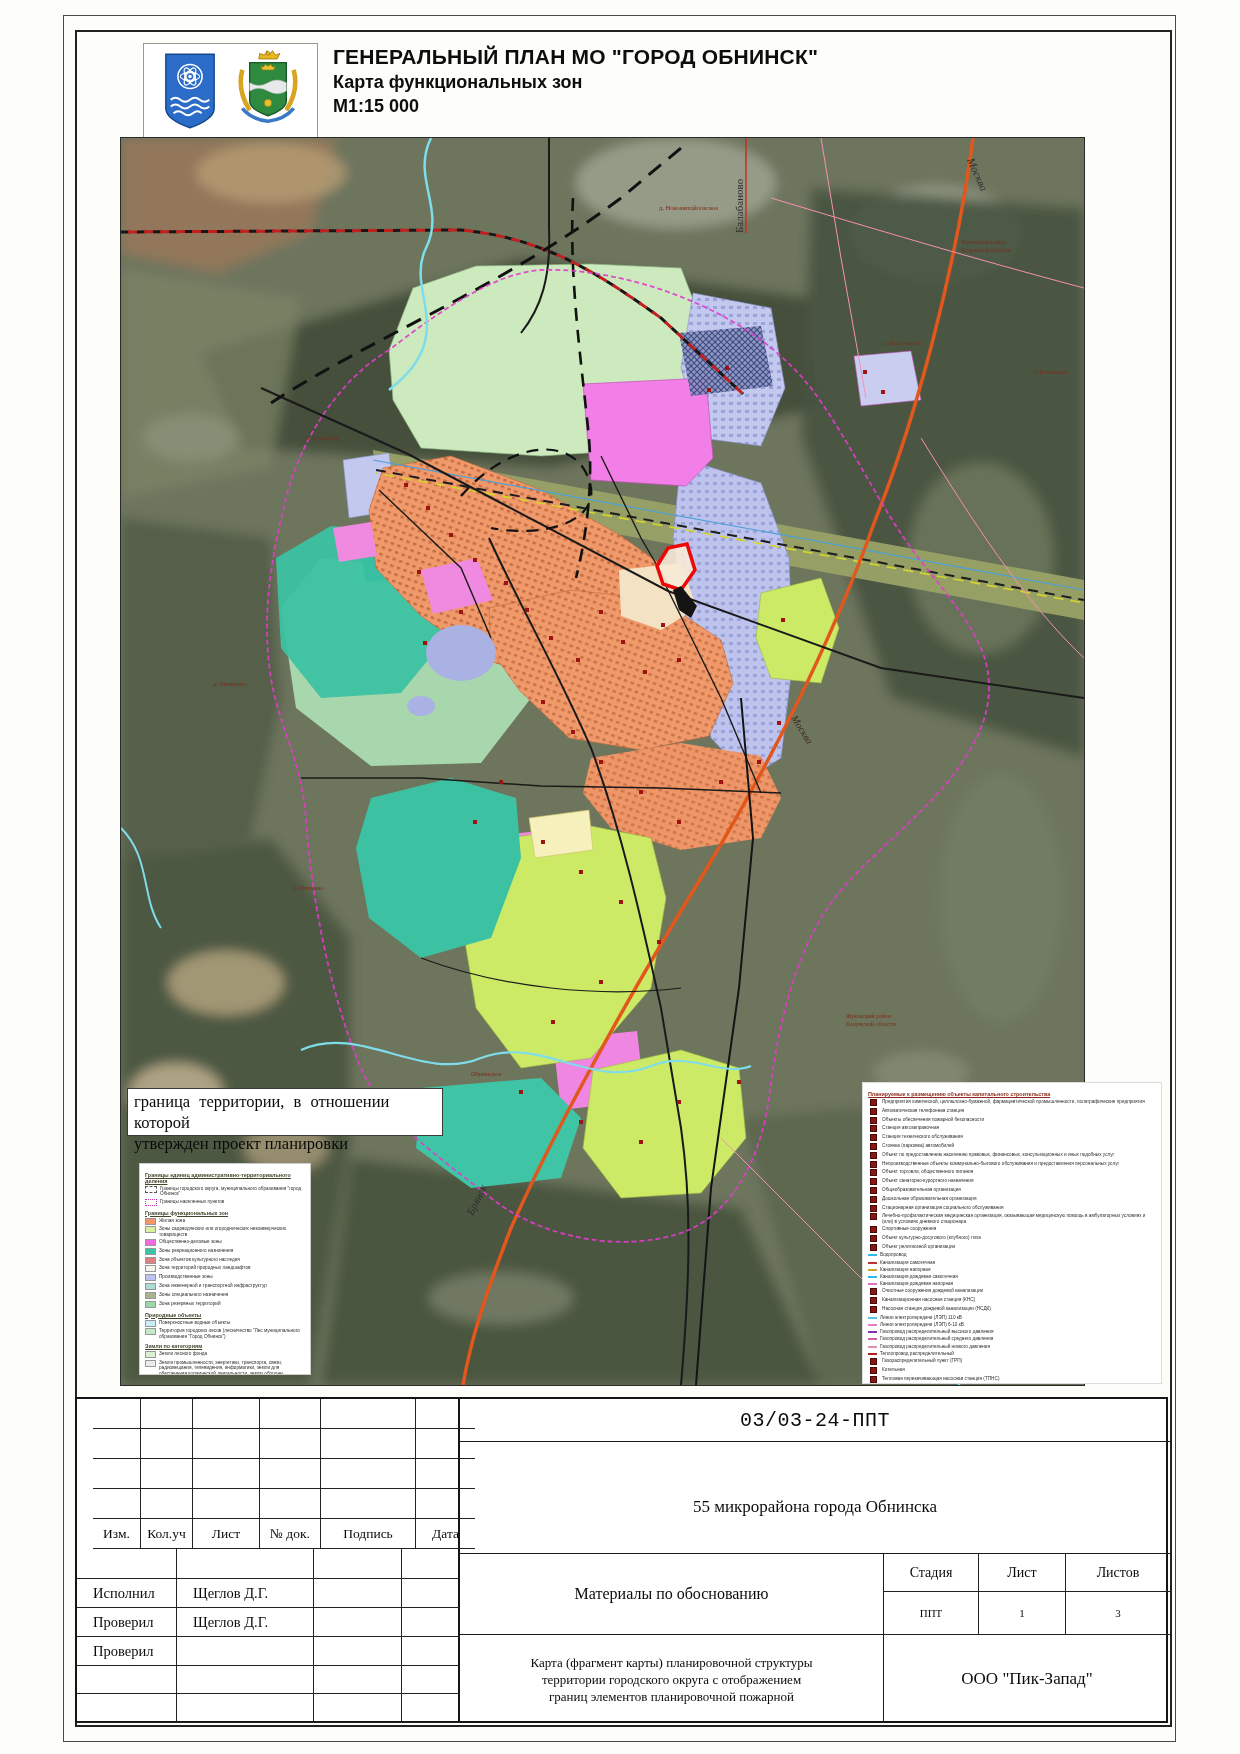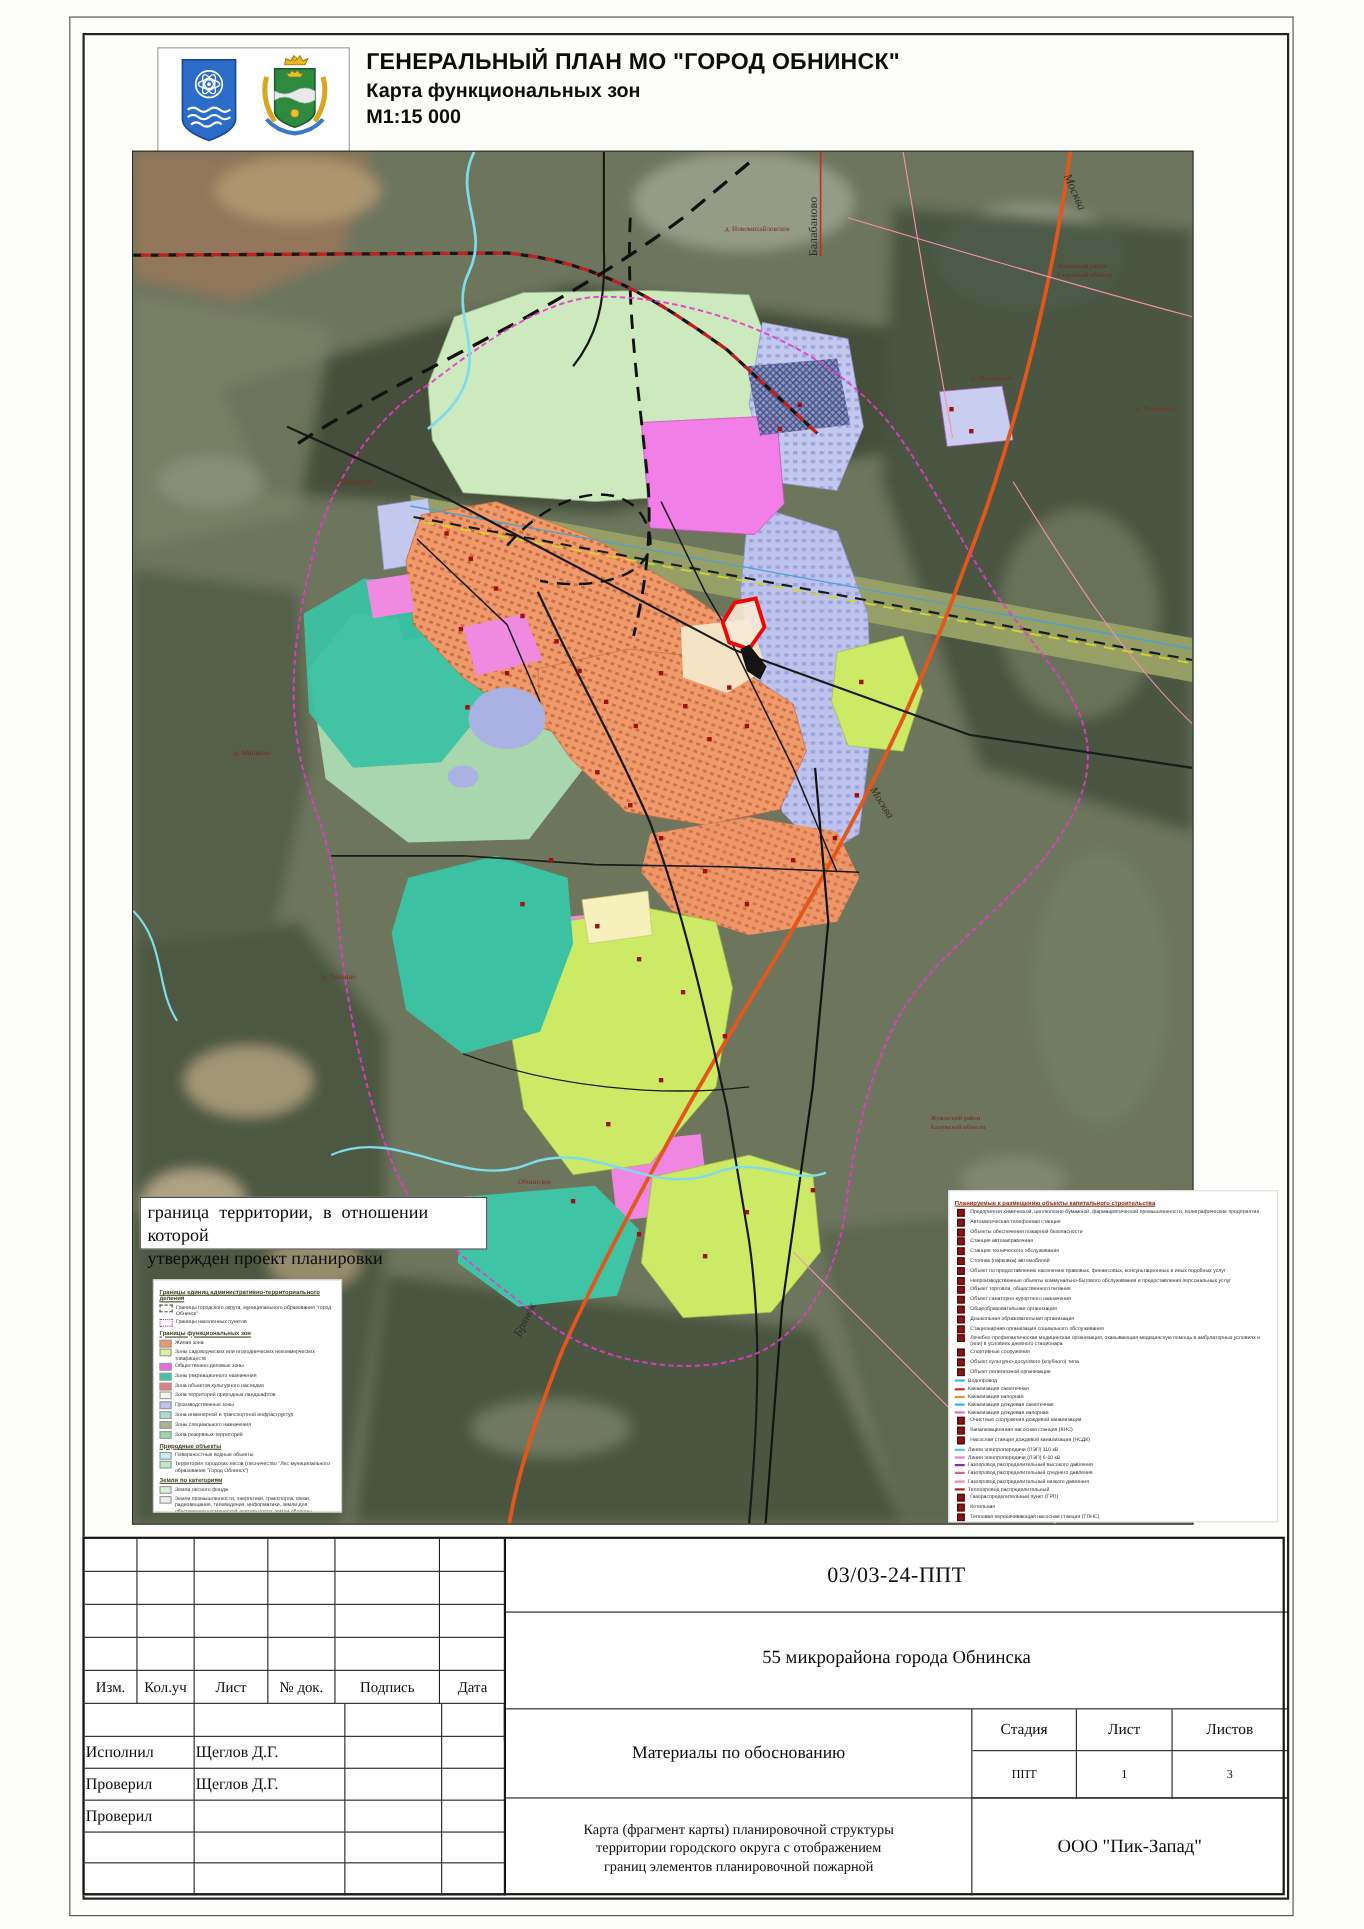--- a/index.html
+++ b/index.html
@@ -45,28 +45,28 @@
   
   #tblock{left:75px;top:1397px;width:1093px;height:326px;border:2px solid #151515;box-sizing:border-box;
           font-family:"Liberation Serif",serif;color:#0b0b0b;background:#fff;}
   #tblock .abs{box-sizing:border-box;}
   .grid{display:grid;}
   .gc{border-right:1px solid #222;border-bottom:1px solid #222;box-sizing:border-box;
       display:flex;align-items:center;justify-content:center;overflow:hidden;}
   .gc.last{border-right:none;}
   .gc.lab{font-size:13.5px;}
   #tb-left-a{left:0;top:0;width:383px;height:184px;border-right:2px solid #151515;
-             grid-template-columns:48px 52px 67px 61px 95px 59px;grid-template-rows:repeat(4,30px) 30px;}
+             grid-template-columns:48px 52px 67px 61px 95px 59px;grid-template-rows:repeat(4,30px) 30px;padding-left:16px;}
   #tb-left-b{left:0;top:150px;width:383px;height:174px;border-right:2px solid #151515;
              grid-template-columns:100px 137px 88px 57px;grid-template-rows:30px 29px 29px 29px 28px 29px;}
-  #tb-left-b .gc{justify-content:flex-start;padding-left:1px;font-size:14.5px;}
+  #tb-left-b .gc{justify-content:flex-start;padding-left:16px;font-size:14.5px;}
   #tb-left-b .gc.c{justify-content:center;padding-left:0;}
   .cell{border-bottom:1.5px solid #1a1a1a;display:flex;align-items:center;justify-content:center;
         text-align:center;flex-direction:column;}
-  #tb-doc{left:383px;top:0;width:710px;height:67px;font-size:20px;letter-spacing:.5px;}
+  #tb-doc{left:383px;top:0;width:710px;height:43px;font-size:20px;letter-spacing:.5px;font-family:Liberation Mono, monospace;}
   #tb-proj{left:383px;top:61px;width:710px;height:94px;font-size:17px;line-height:26px;}
   #tb-mats{left:383px;top:155px;width:424px;height:81px;border-right:1.5px solid #1a1a1a;font-size:16px;}
   #tb-stage{left:807px;top:155px;width:286px;height:81px;grid-template-columns:95px 87px 104px;
             grid-template-rows:38px 43px;border-bottom:1.5px solid #1a1a1a;text-align:right;}
   #tb-stage .gc{font-size:14px;}
   #tb-stage .gc.v{font-size:11px;}
   #tb-karta{left:383px;top:236px;width:424px;height:88px;border-right:1.5px solid #1a1a1a;border-bottom:none;
             font-size:13px;line-height:17px;}
   #tb-org{left:807px;top:236px;width:286px;height:88px;border-bottom:none;font-size:17px;}
 </style>

